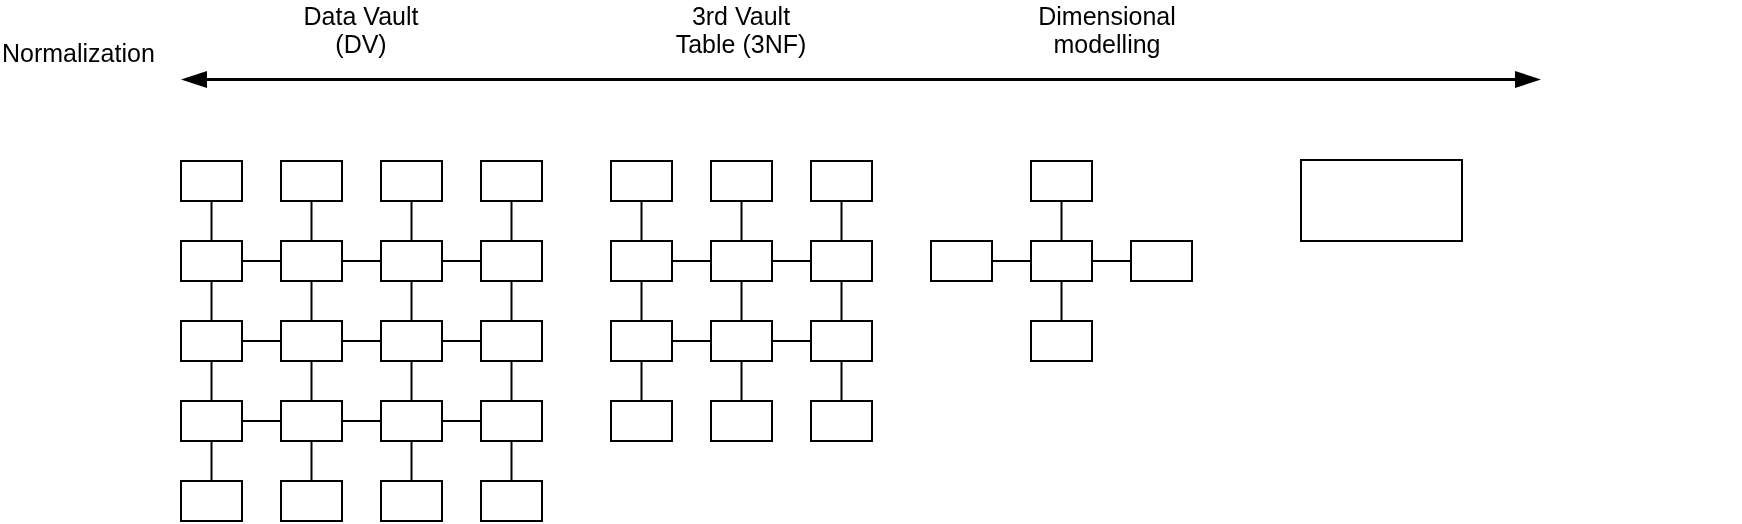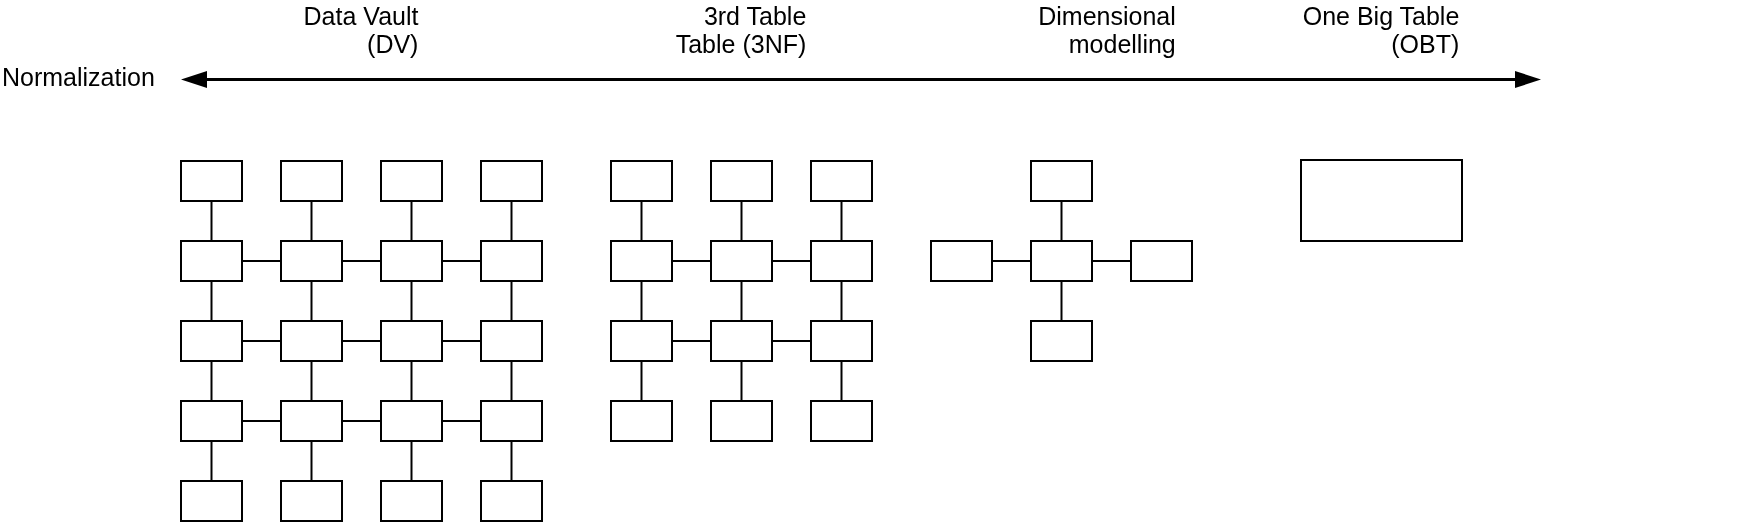--- a/index.html
+++ b/index.html
@@ -12,27 +12,27 @@
     font-family: "Liberation Sans", sans-serif;
     overflow: hidden;
   }
   .diagram-svg { position: absolute; left: 0; top: 0; }
   .axis-label {
     position: absolute;
     font-size: 25px;
     line-height: 29px;
     white-space: nowrap;
   }
-  .axis-left  { left: 2px;  top: 63px; }
+  .axis-left  { left: 2px;  top: 39px; }
   .axis-right { right: 2px; top: 53px; }
   .approach-label {
     position: absolute;
     top: 2px;
     transform: translateX(-50%);
-    text-align: right;
+    text-align: center;
     font-size: 25px;
     line-height: 28px;
     white-space: nowrap;
   }
   .approach-dv  { left: 361px; }
   .approach-3nf { left: 741px; }
   .approach-dim { left: 1061px; margin-left: 46px; }
   .approach-obt { left: 1381px; }
 </style>
 </head>
@@ -136,27 +136,23 @@
 
   <div class="axis-label axis-left">Normalization</div>
 
 
   <div class="approach-label approach-dv">
     <div class="approach-line">Data Vault</div>
     <div class="approach-line">(DV)</div>
   </div>
 
   <div class="approach-label approach-3nf">
-    <div class="approach-line">3rd Table</div>
+    <div class="approach-line">3rd Vault</div>
     <div class="approach-line">Table (3NF)</div>
   </div>
 
   <div class="approach-label approach-dim">
     <div class="approach-line">Dimensional</div>
     <div class="approach-line">modelling</div>
   </div>
 
-  <div class="approach-label approach-obt">
-    <div class="approach-line">One Big Table</div>
-    <div class="approach-line">(OBT)</div>
-  </div>
 
 </div>
 
 </body></html>

